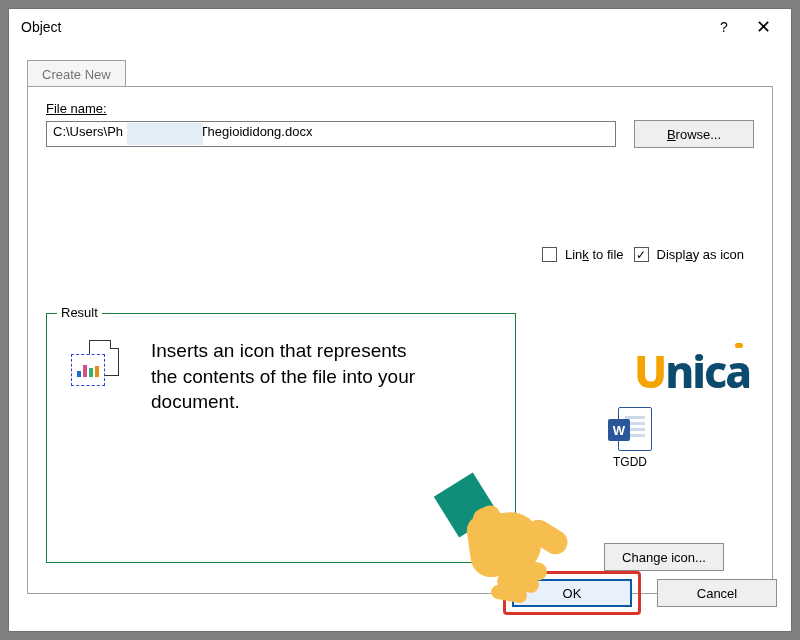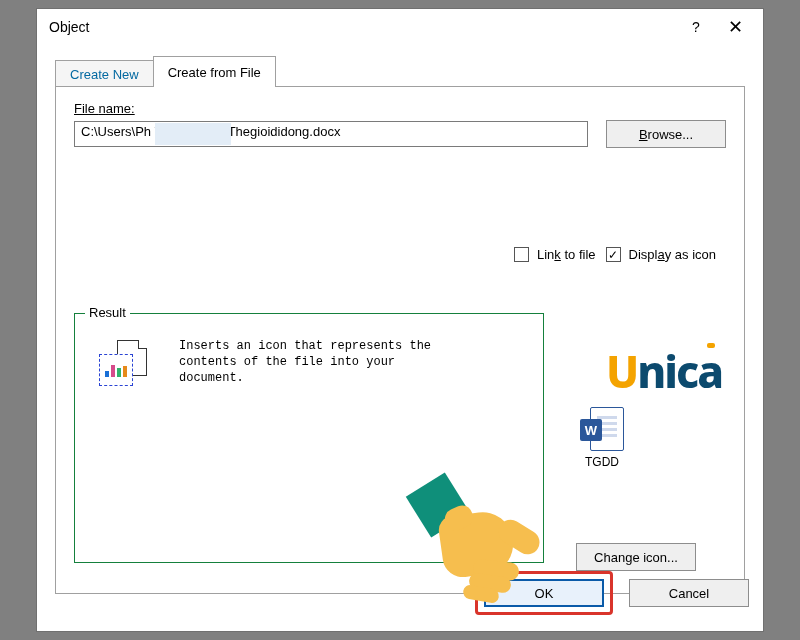--- a/index.html
+++ b/index.html
@@ -9,21 +9,21 @@
       width: 800px;
       height: 640px;
       display: flex;
       align-items: center;
       justify-content: center;
       position: relative;
       overflow: hidden;
     }
     .dialog {
       background: #fff;
-      width: 728px;
+      width: 784px;
       height: 624px;
       border: 1px solid #707070;
       position: relative;
       font-size: 13px;
       color: #000;
     }
     .titlebar {
       height: 36px;
       display: flex;
       align-items: center;
@@ -45,21 +45,21 @@
       border: 1px solid #a0a0a0;
       border-bottom: none;
       padding: 8px 14px 7px 14px;
       font-size: 13px;
       cursor: pointer;
       position: relative;
       margin-right: -1px;
     }
     .tab.inactive {
       background: #f5f5f5;
-      color: #0369a1;
+      color: #737373;
       margin-top: 16px;
       padding-top: 6px;
       padding-bottom: 5px;
       z-index: 0;
     }
     .tab.active {
       z-index: 2;
       background:#fff;
     }
     .tab-panel {
@@ -153,21 +153,21 @@
       width: 34px; height: 32px;
       border: 1px dashed #2a44d4; background: #fff;
       display:flex; align-items:center; justify-content:center;
     }
     .result-icon .bars { display:flex; gap:2px; align-items:flex-end; height:14px;}
     .result-icon .bars span { width:4px; display:block;}
     .result-icon .bars span:nth-child(1){height:6px;background:#1a6fd6;}
     .result-icon .bars span:nth-child(2){height:12px;background:#d64b8a;}
     .result-icon .bars span:nth-child(3){height:9px;background:#2fb36a;}
     .result-icon .bars span:nth-child(4){height:11px;background:#e68a1a;}
-    .result-text { font-size: 12px; max-width: 280px; line-height: 1.35; font-family: Liberation Mono, monospace;}
+    .result-text { font-size: 19px; max-width: 280px; line-height: 1.35;}
     .watermark {
       position: absolute;
       right: 22px;
       top: 254px;
       font-weight: 800;
       font-size: 44px;
       letter-spacing: -2px;
       font-family: system-ui, sans-serif;
     }
     .watermark .u { color: #f4a300; }
@@ -289,21 +289,20 @@
     <span class="title">Object</span>
     <div class="titlebar-right">
       <span class="help-btn">?</span>
       <span class="close-x">✕</span>
     </div>
   </div>
 
   <div class="tabs-wrap">
     <div class="tab-row">
       <div class="tab inactive">Create New</div>
-      <div class="tab active">Create from File</div>
     </div>
   </div>
 
   <div class="tab-panel">
     <div class="field-label">File <u>n</u>ame:</div>
     <div class="row1">
       <div class="file-input">
         <span>C:\Users\Ph             \Documents\Thegioididong.docx</span>
         <span class="redact"></span>
       </div>

